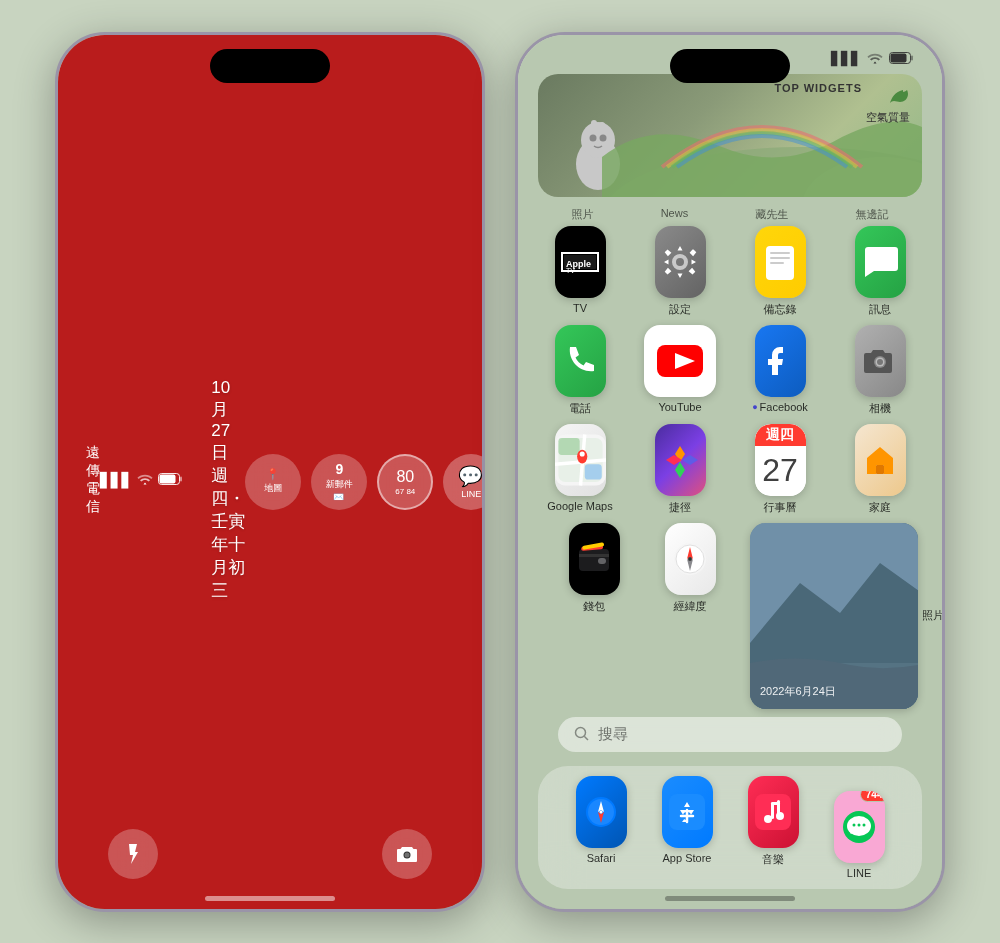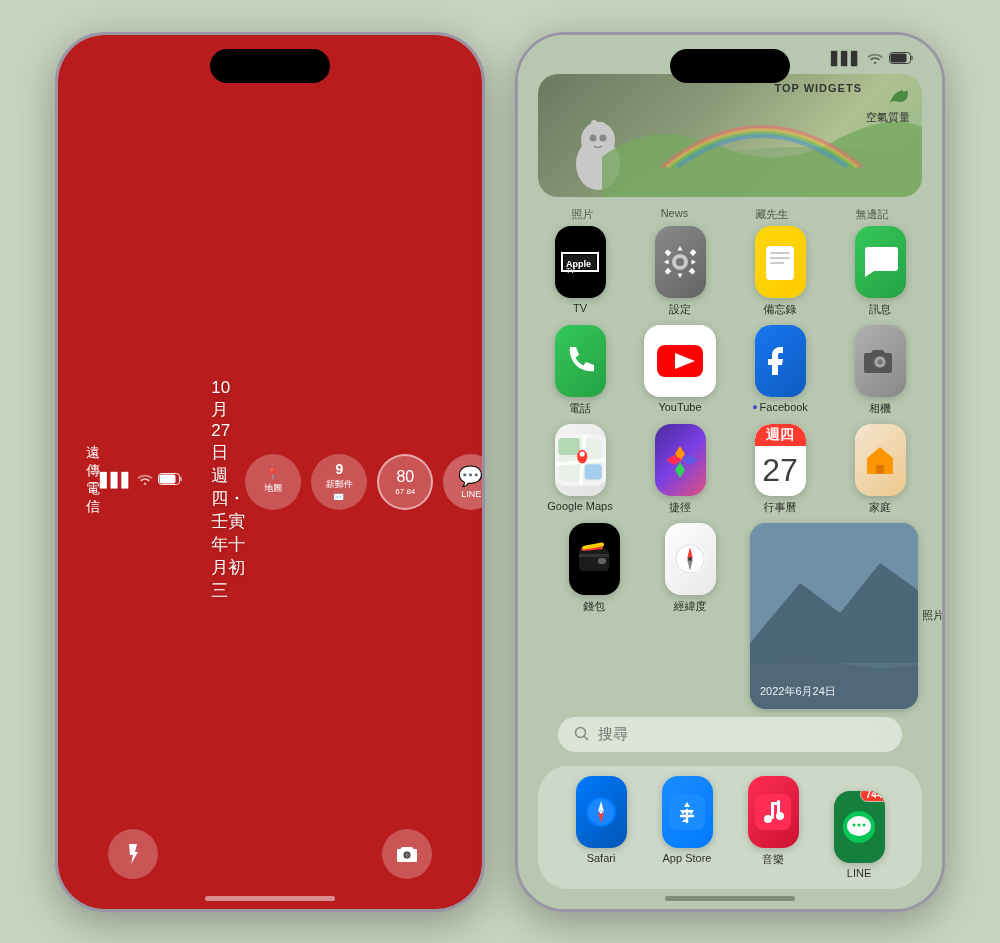--- a/index.html
+++ b/index.html
@@ -331,21 +331,21 @@
     .icon-camera { background: linear-gradient(135deg, #b0b0b0, #888); color: white; }
     .icon-maps { background: linear-gradient(135deg, #f5f5f5, #e0e0e0); }
     .icon-shortcuts { background: linear-gradient(135deg, #4a2c9e, #7b3fe4, #e0507e); }
     .icon-home { background: linear-gradient(135deg, #f5e6d0, #edc88c); }
     .icon-wallet { background: #000; color: white; }
     .icon-compass { background: linear-gradient(135deg, #ffffff, #e8e8e8); }
 
     .icon-safari { background: linear-gradient(135deg, #007aff, #0055b3); color: white; }
     .icon-appstore { background: linear-gradient(135deg, #1a8cff, #007aff); color: white; }
     .icon-music { background: linear-gradient(135deg, #ff2d55, #cc1133); color: white; }
-    .icon-line { background: #15803d; color: white; margin-top: 15px; }
+    .icon-line { background: #f9a8d4; color: white; margin-top: 15px; }
 
     
     .photos-widget {
       width: 186px;
       height: 186px;
       border-radius: 16px;
       overflow: hidden;
       position: relative;
       box-shadow: 0 2px 8px rgba(0,0,0,0.2);
     }

